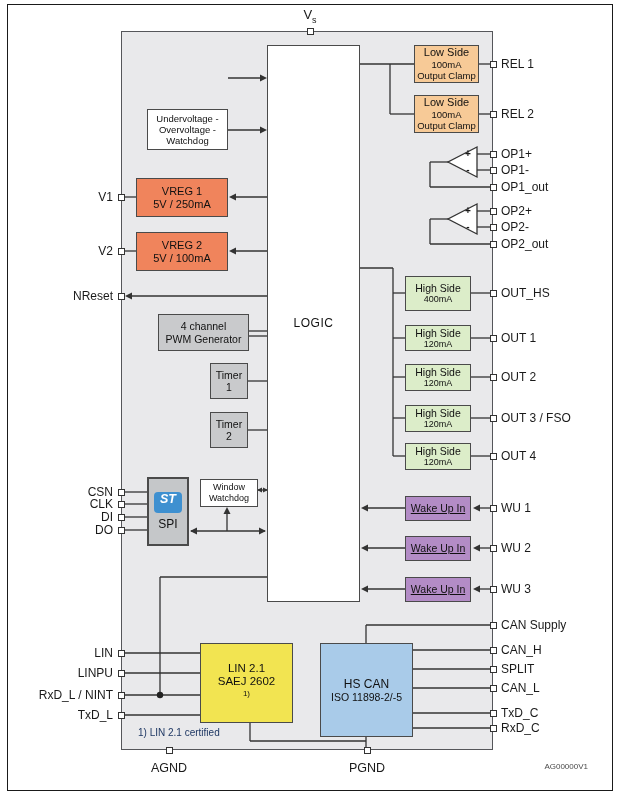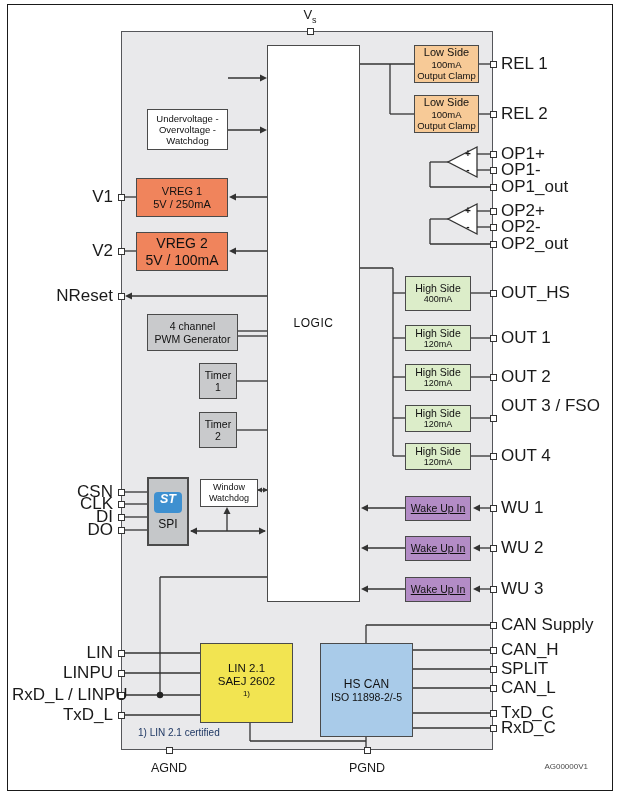--- a/index.html
+++ b/index.html
@@ -8,34 +8,34 @@
   .frame{position:absolute;left:7px;top:4px;width:606px;height:787px;box-sizing:border-box;
     border:1.5px solid var(--frame-border,#1a1a1a);}
   .block{position:absolute;left:121px;top:31px;width:372px;height:719px;box-sizing:border-box;
     background:var(--block-bg,#e9e9eb);border:1.5px solid var(--block-border,#55565a);}
   svg.wires{position:absolute;left:0;top:0;pointer-events:none;}
   .bx{position:absolute;box-sizing:border-box;border:1.3px solid var(--box-border,#4a4a4a);
     display:flex;flex-direction:column;align-items:center;justify-content:center;
     text-align:center;color:#111;line-height:1.18;}
   .bx span{display:block;}
   .white{background:var(--white-box,#fff);}
-  .grayb{background:var(--gray-box,#c9cacc);}
+  .grayb{background:var(--gray-box,#c9cacc);margin-left:11px;}
   .lowside{background:var(--lowside,#f7ca97);}
   .vreg{background:var(--vreg,#f0845c);}
   .highside{background:var(--highside,#dcedc9);}
   .wakeup{background:var(--wakeup,#b38cc6);text-decoration:underline;}
   .linb{background:var(--lin,#f2e451);}
   .canb{background:var(--can,#a9cbe9);}
   .spib{background:var(--spi-box,#c5c7c9);border-width:2px;justify-content:center;}
   .stlogo{width:28px;height:21px;background:var(--logo,#3e90d0);border-radius:4px;
     color:#fff;font-style:italic;font-weight:bold;font-size:12.5px;display:flex;
     align-items:center;justify-content:center;margin-bottom:4px;}
   .pin{position:absolute;width:7px;height:7px;background:#fff;box-sizing:border-box;
     border:1.3px solid #333;}
-  .plabel{position:absolute;height:14px;line-height:14px;font-size:17px;white-space:nowrap;}
+  .plabel{position:absolute;height:14px;line-height:14px;font-size:12px;white-space:nowrap;}
   .pl-r{left:501px;}
   .pl-l{left:12px;width:101px;text-align:right;}
   .opsign{position:absolute;width:12px;height:11px;line-height:11px;font-size:10px;
     font-weight:bold;text-align:center;}
   .vs{position:absolute;left:290px;top:7px;width:40px;text-align:center;font-size:13px;}
   .vs sub{font-size:9px;}
   .gnd{position:absolute;top:761px;width:60px;text-align:center;font-size:12.5px;}
   .footnote{position:absolute;left:138px;top:727px;font-size:10px;color:var(--footnote,#1f3864);}
   .watermark{position:absolute;left:500px;top:762px;width:88px;text-align:right;font-size:8px;color:#4a4a4a;}
   sup{font-size:8px;}
@@ -152,21 +152,21 @@
     <span>Overvoltage -</span>
     <span>Watchdog</span>
   </div>
   <div class="bx white" style="left:267px;top:45px;width:93px;height:557px;font-size:12px;letter-spacing:0.5px">
     <span>LOGIC</span>
   </div>
   <div class="bx vreg" style="left:136px;top:178px;width:92px;height:39px;font-size:11px">
     <span>VREG 1</span>
     <span>5V / 250mA</span>
   </div>
-  <div class="bx vreg" style="left:136px;top:232px;width:92px;height:39px;font-size:14px">
+  <div class="bx vreg" style="left:136px;top:232px;width:92px;height:39px;font-size:11px">
     <span>VREG 2</span>
     <span>5V / 100mA</span>
   </div>
   <div class="bx grayb" style="left:147px;top:314px;width:91px;height:37px;font-size:10.5px">
     <span>4 channel</span>
     <span>PWM Generator</span>
   </div>
   <div class="bx grayb" style="left:199px;top:363px;width:38px;height:36px;font-size:10.5px">
     <span>Timer</span>
     <span>1</span>
@@ -277,35 +277,35 @@
 
   <div class="plabel pl-l" style="top:190px">V1</div>
   <div class="plabel pl-l" style="top:244px">V2</div>
   <div class="plabel pl-l" style="top:289px">NReset</div>
   <div class="plabel pl-l" style="top:485px">CSN</div>
   <div class="plabel pl-l" style="top:497px">CLK</div>
   <div class="plabel pl-l" style="top:510px">DI</div>
   <div class="plabel pl-l" style="top:523px">DO</div>
   <div class="plabel pl-l" style="top:646px">LIN</div>
   <div class="plabel pl-l" style="top:666px">LINPU</div>
-  <div class="plabel pl-l" style="top:688px">RxD_L / LINPU</div>
+  <div class="plabel pl-l" style="top:688px">RxD_L / NINT</div>
   <div class="plabel pl-l" style="top:708px">TxD_L</div>
 
   <div class="plabel pl-r" style="top:57px">REL 1</div>
   <div class="plabel pl-r" style="top:107px">REL 2</div>
   <div class="plabel pl-r" style="top:147px">OP1+</div>
   <div class="plabel pl-r" style="top:163px">OP1-</div>
   <div class="plabel pl-r" style="top:180px">OP1_out</div>
   <div class="plabel pl-r" style="top:204px">OP2+</div>
   <div class="plabel pl-r" style="top:220px">OP2-</div>
   <div class="plabel pl-r" style="top:237px">OP2_out</div>
   <div class="plabel pl-r" style="top:286px">OUT_HS</div>
   <div class="plabel pl-r" style="top:331px">OUT 1</div>
   <div class="plabel pl-r" style="top:370px">OUT 2</div>
-  <div class="plabel pl-r" style="top:399px">OUT 3 / FSO</div>
+  <div class="plabel pl-r" style="top:411px">OUT 3 / FSO</div>
   <div class="plabel pl-r" style="top:449px">OUT 4</div>
   <div class="plabel pl-r" style="top:501px">WU 1</div>
   <div class="plabel pl-r" style="top:541px">WU 2</div>
   <div class="plabel pl-r" style="top:582px">WU 3</div>
   <div class="plabel pl-r" style="top:618px">CAN Supply</div>
   <div class="plabel pl-r" style="top:643px">CAN_H</div>
   <div class="plabel pl-r" style="top:662px">SPLIT</div>
   <div class="plabel pl-r" style="top:681px">CAN_L</div>
   <div class="plabel pl-r" style="top:706px">TxD_C</div>
   <div class="plabel pl-r" style="top:721px">RxD_C</div>

